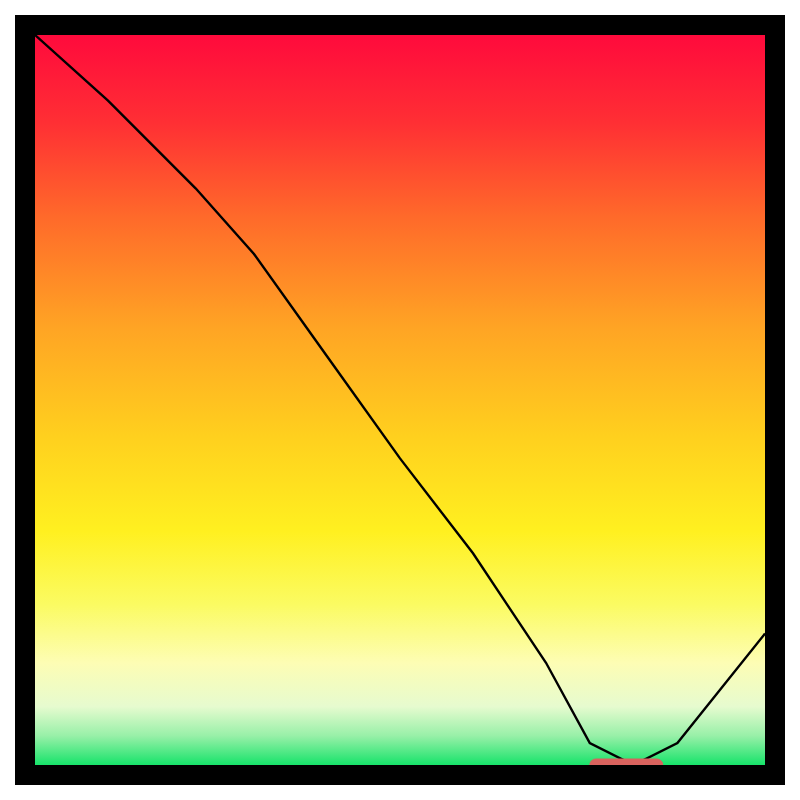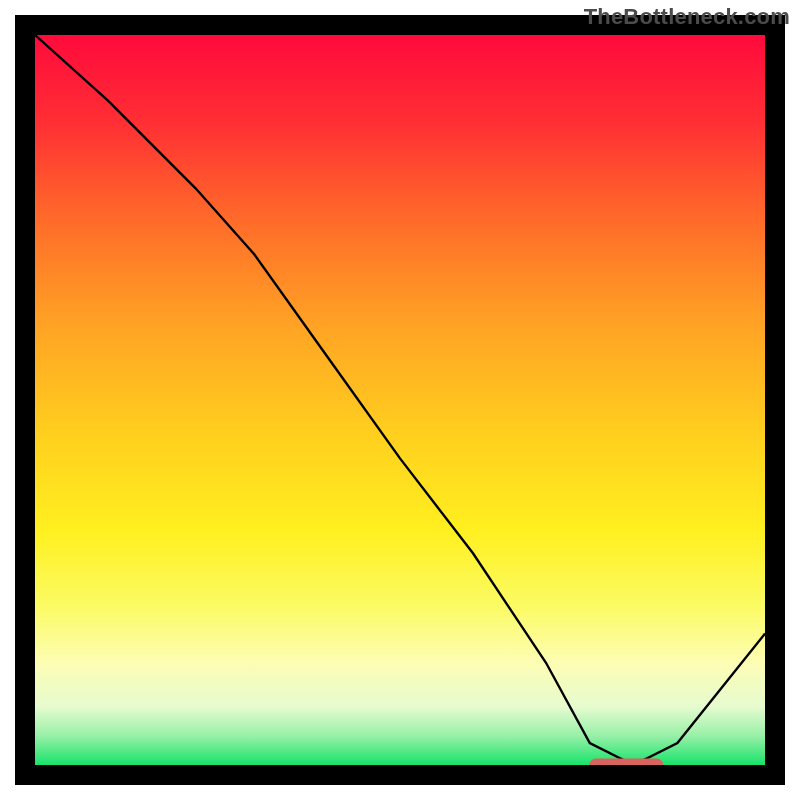--- a/index.html
+++ b/index.html
@@ -33,21 +33,20 @@
     width: 800px;
     height: 800px;
     z-index: 1;
   }
   
 </style>
 </head>
 <body>
 
 <div class="wrap">
-  <div class="watermark">TheBottleneck.com</div>
 
   <svg class="chart" viewBox="0 0 800 800">
 
     <defs>
       <linearGradient id="bg-grad" x1="0" y1="0" x2="0" y2="1">
         <stop id="g0" offset="0%" stop-color="#ff0a3c"></stop>
         <stop id="g12" offset="12%" stop-color="#ff2f34"></stop>
         <stop id="g25" offset="25%" stop-color="#ff6a2a"></stop>
         <stop id="g40" offset="40%" stop-color="#ffa424"></stop>
         <stop id="g55" offset="55%" stop-color="#ffd01e"></stop>

